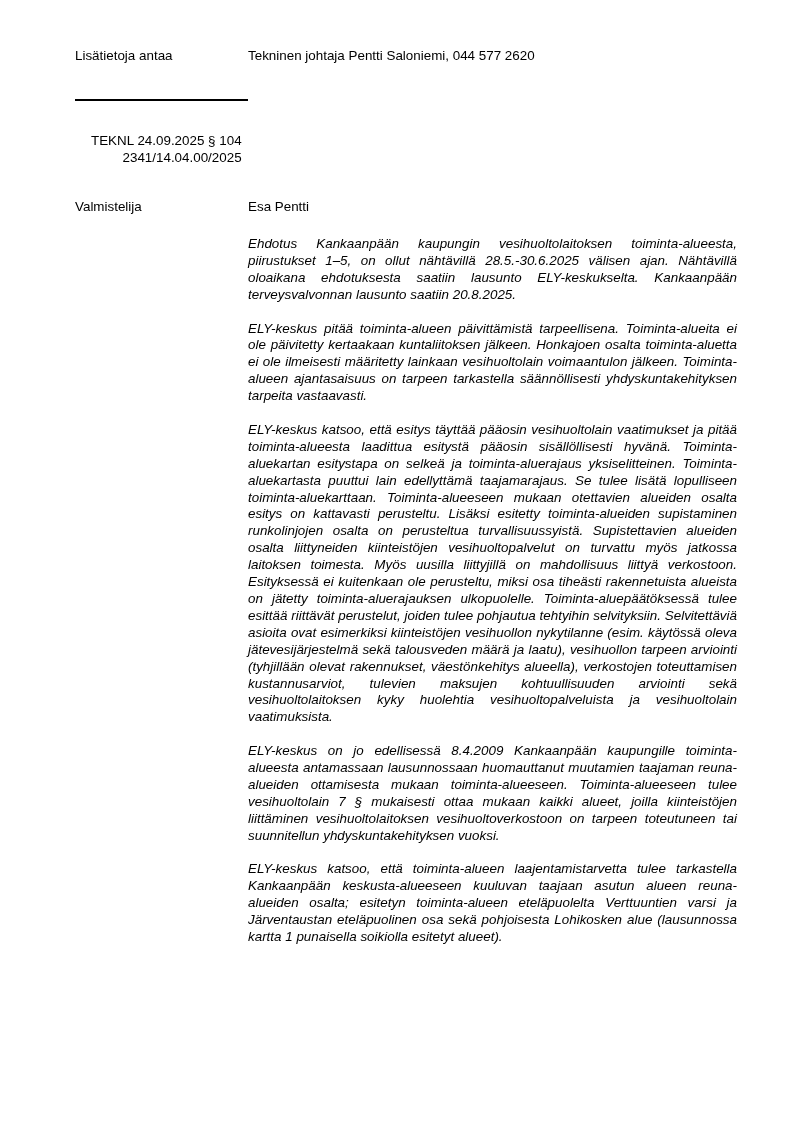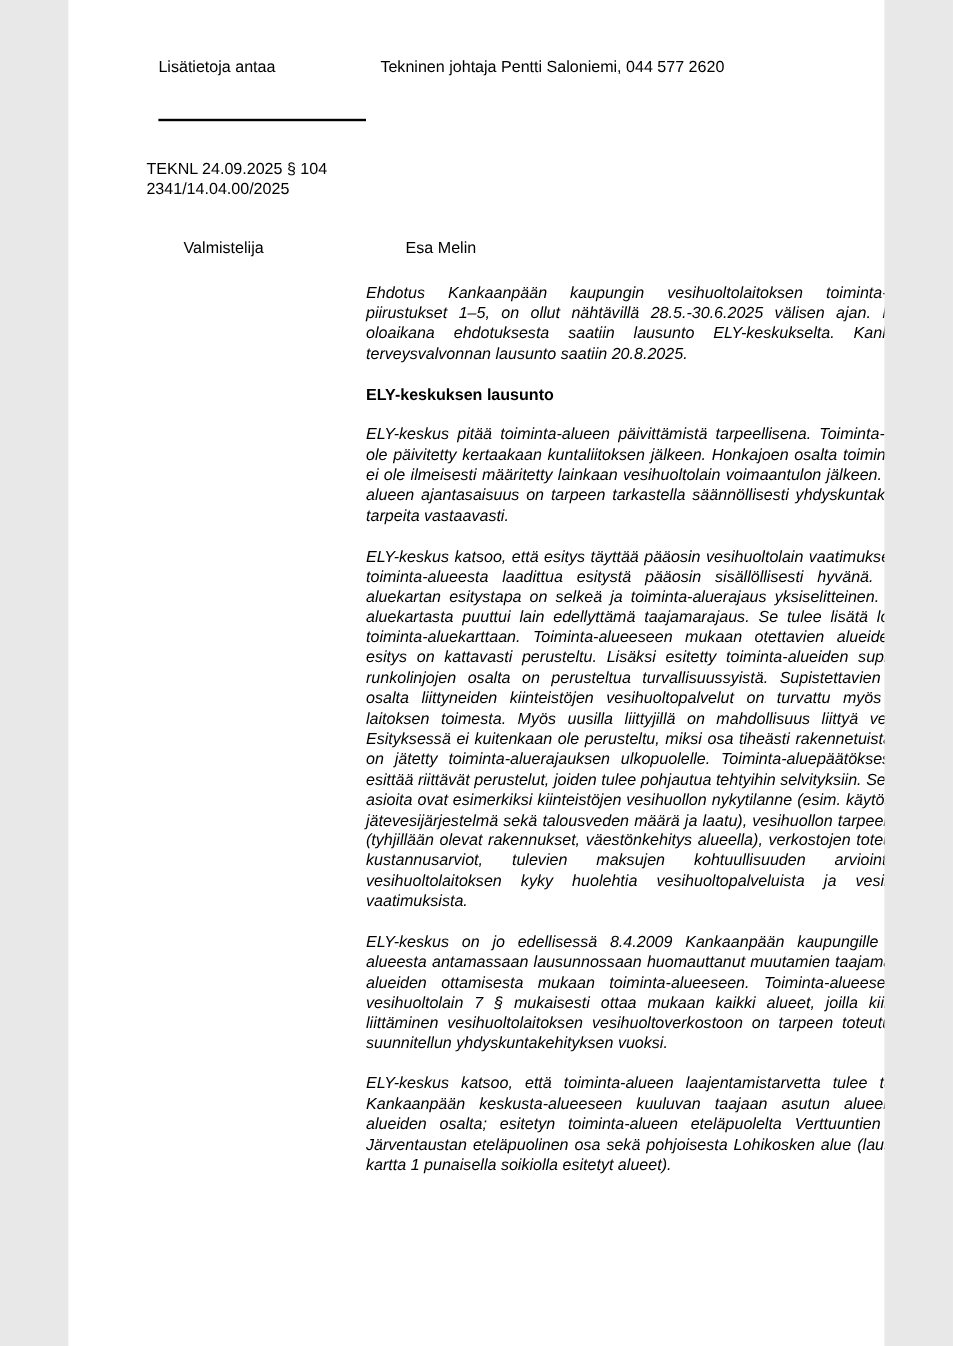--- a/index.html
+++ b/index.html
@@ -2,43 +2,43 @@
 <html><head>
 <meta charset="utf-8">
 <style>
   html, body {
     margin: 0;
     padding: 0;
     background: #e8e8e8;
   }
   .page {
     position: relative;
-    width: 680px;
+    width: 794px;
     height: 1122px;
     margin: 0 auto;
     background: #ffffff;
     color: #000000;
     font-family: "Liberation Sans", "DejaVu Sans", sans-serif;
     font-size: 13.4px;
     line-height: 16.9px;
     overflow: hidden;
   }
   .abs { position: absolute; }
   .label-col { left: 75px; }
-  .value-col { left: 260px; text-align: center; }
+  .value-col { left: 248px; text-align: center; }
   .contact-block { top: 48px; }
   .signature-line {
     top: 99px;
     left: 75px;
     width: 173px;
     height: 2px;
     background: #000000;
   }
-  .ref-block { top: 133px; left: 65px; }
-  .preparer-row { top: 199px; margin-left: 21px; }
+  .ref-block { top: 133px; left: 91px; text-align: right; }
+  .preparer-row { top: 199px; }
   .content-col {
     top: 236px;
     left: 248px;
     width: 489px;
   }
   .section { margin: 0 0 16.9px 0; }
   .section.heading { font-weight: bold; }
   .section.paragraph {
     text-align: justify;
     font-style: italic;
@@ -58,24 +58,23 @@
 
   <div class="abs signature-line"></div>
 
   <div class="abs ref-block">
     <div>TEKNL 24.09.2025 § 104</div>
     <div>2341/14.04.00/2025</div>
   </div>
 
   <div class="abs label-col preparer-row">Valmistelija</div>
 
-  <div class="abs value-col preparer-row">Esa Melin</div>
+  <div class="abs value-col preparer-row">Esa Pentti</div>
 
   <div class="abs content-col">
     <div class="section paragraph">Ehdotus Kankaanpään kaupungin vesihuoltolaitoksen toiminta-alueesta, piirustukset 1–5, on ollut nähtävillä 28.5.-30.6.2025 välisen ajan. Nähtävillä oloaikana ehdotuksesta saatiin lausunto ELY-keskukselta. Kankaanpään terveysvalvonnan lausunto saatiin 20.8.2025.</div>
-    <div class="section heading">ELY-keskuksen lausunto</div>
     <div class="section paragraph">ELY-keskus pitää toiminta-alueen päivittämistä tarpeellisena. Toiminta-alueita ei ole päivitetty kertaakaan kuntaliitoksen jälkeen. Honkajoen osalta toiminta-aluetta ei ole ilmeisesti määritetty lainkaan vesihuoltolain voimaantulon jälkeen. Toiminta-alueen ajantasaisuus on tarpeen tarkastella säännöllisesti yhdyskuntakehityksen tarpeita vastaavasti.</div>
     <div class="section paragraph">ELY-keskus katsoo, että esitys täyttää pääosin vesihuoltolain vaatimukset ja pitää toiminta-alueesta laadittua esitystä pääosin sisällöllisesti hyvänä. Toiminta-aluekartan esitystapa on selkeä ja toiminta-aluerajaus yksiselitteinen. Toiminta-aluekartasta puuttui lain edellyttämä taajamarajaus. Se tulee lisätä lopulliseen toiminta-aluekarttaan. Toiminta-alueeseen mukaan otettavien alueiden osalta esitys on kattavasti perusteltu. Lisäksi esitetty toiminta-alueiden supistaminen runkolinjojen osalta on perusteltua turvallisuussyistä. Supistettavien alueiden osalta liittyneiden kiinteistöjen vesihuoltopalvelut on turvattu myös jatkossa laitoksen toimesta. Myös uusilla liittyjillä on mahdollisuus liittyä verkostoon. Esityksessä ei kuitenkaan ole perusteltu, miksi osa tiheästi rakennetuista alueista on jätetty toiminta-aluerajauksen ulkopuolelle. Toiminta-aluepäätöksessä tulee esittää riittävät perustelut, joiden tulee pohjautua tehtyihin selvityksiin. Selvitettäviä asioita ovat esimerkiksi kiinteistöjen vesihuollon nykytilanne (esim. käytössä oleva jätevesijärjestelmä sekä talousveden määrä ja laatu), vesihuollon tarpeen arviointi (tyhjillään olevat rakennukset, väestönkehitys alueella), verkostojen toteuttamisen kustannusarviot, tulevien maksujen kohtuullisuuden arviointi sekä vesihuoltolaitoksen kyky huolehtia vesihuoltopalveluista ja vesihuoltolain vaatimuksista.</div>
     <div class="section paragraph">ELY-keskus on jo edellisessä 8.4.2009 Kankaanpään kaupungille toiminta-alueesta antamassaan lausunnossaan huomauttanut muutamien taajaman reuna-alueiden ottamisesta mukaan toiminta-alueeseen. Toiminta-alueeseen tulee vesihuoltolain 7 § mukaisesti ottaa mukaan kaikki alueet, joilla kiinteistöjen liittäminen vesihuoltolaitoksen vesihuoltoverkostoon on tarpeen toteutuneen tai suunnitellun yhdyskuntakehityksen vuoksi.</div>
     <div class="section paragraph">ELY-keskus katsoo, että toiminta-alueen laajentamistarvetta tulee tarkastella Kankaanpään keskusta-alueeseen kuuluvan taajaan asutun alueen reuna-alueiden osalta; esitetyn toiminta-alueen eteläpuolelta Verttuuntien varsi ja Järventaustan eteläpuolinen osa sekä pohjoisesta Lohikosken alue (lausunnossa kartta 1 punaisella soikiolla esitetyt alueet).</div>
   </div>
 
 </div>
 
 </body></html>

